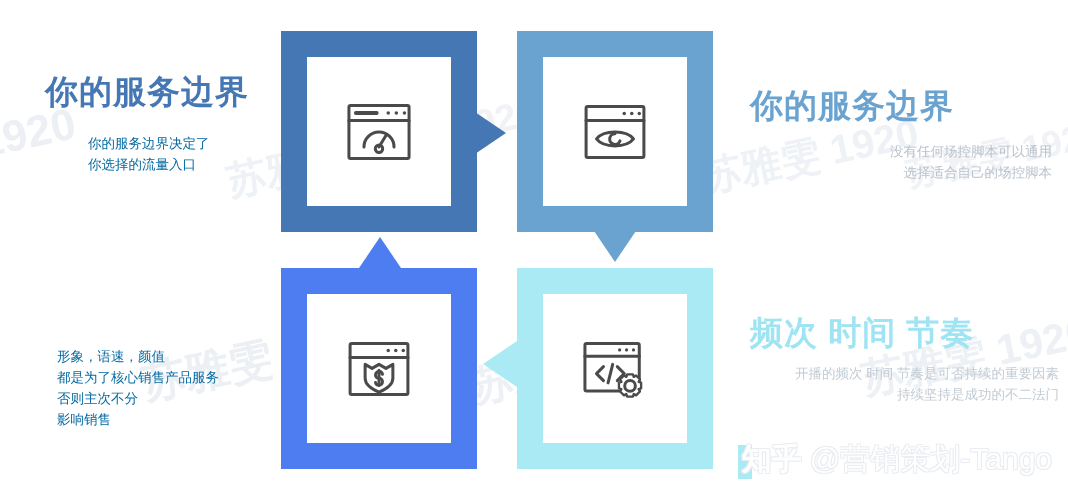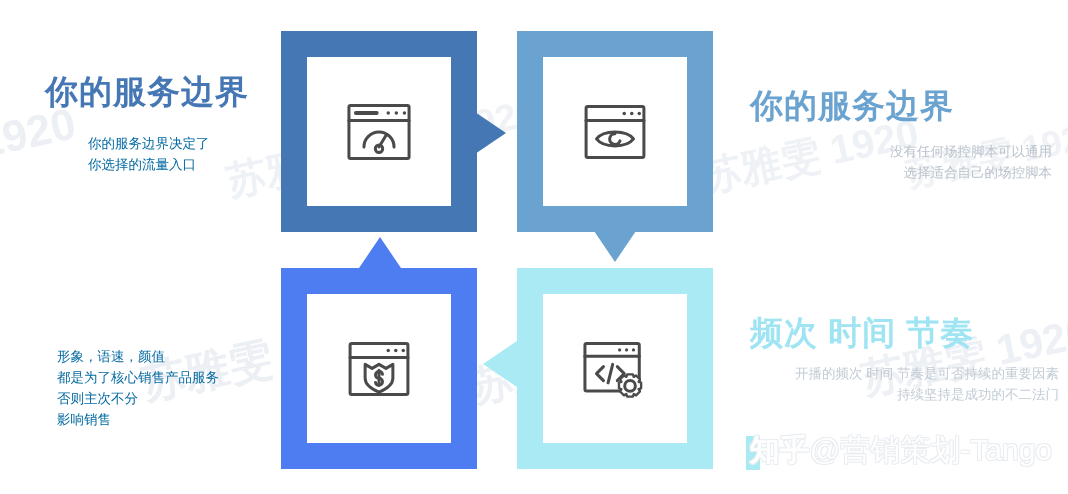--- a/index.html
+++ b/index.html
@@ -77,23 +77,24 @@
     white-space: pre-line;
     z-index: 5;
   }
   .body-copy.light { color: #b9c2cc; }
   .body-copy.cyan-copy { color: #c2ccd4; }
 
   
   #footer-logo {
     position: absolute;
     right: 16px;
-    bottom: 23px;
+    bottom: 14px;
     display: flex;
     align-items: center;
+    gap: 8px;
     z-index: 6;
     text-align: right;
   }
   #footer-logo .zhihu {
     font-size: 30px;
     font-weight: 700;
     color: #ffffff;
     text-shadow:
       -1px -1px 0 #e9edf1, 1px -1px 0 #e9edf1,
       -1px  1px 0 #e9edf1, 1px  1px 0 #e9edf1;

